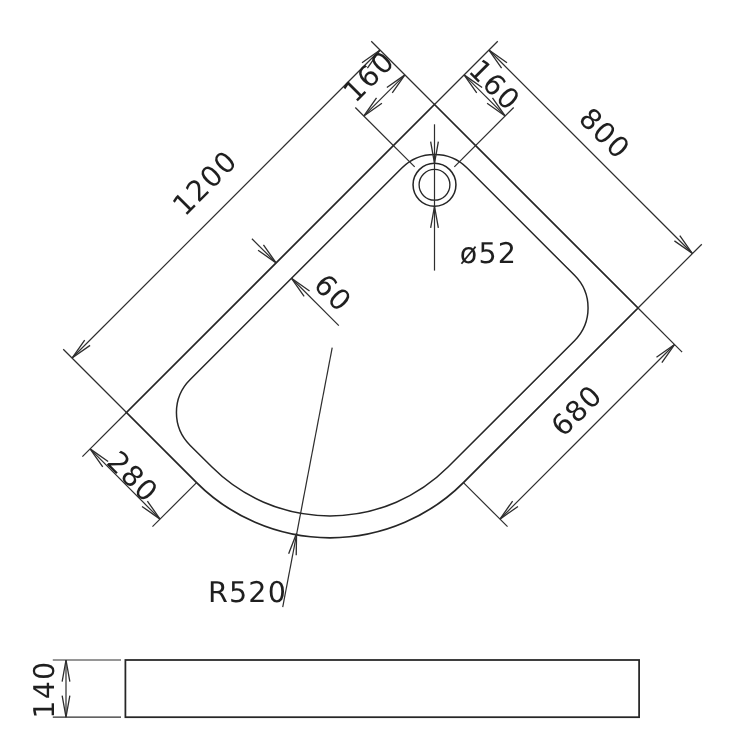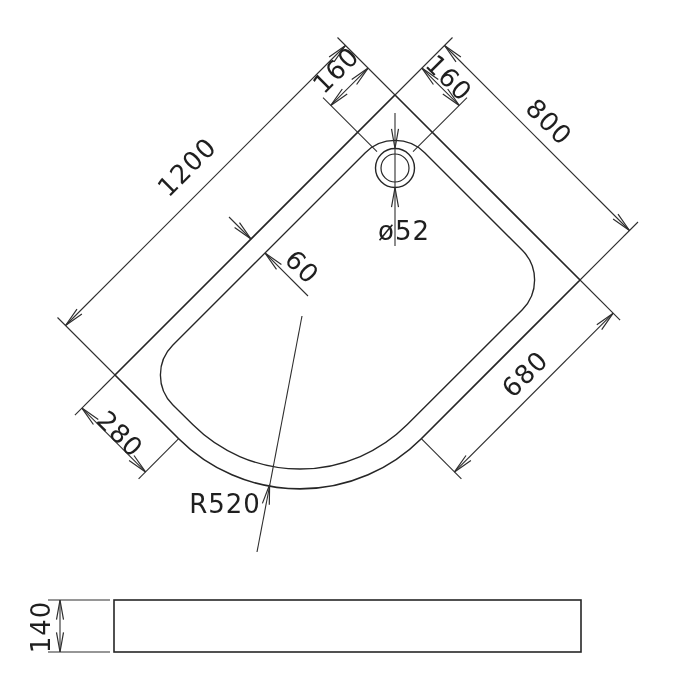--- a/index.html
+++ b/index.html
@@ -99,25 +99,25 @@
   </svg>
 
   <div class="dim-label" style="left:187px; top:167px; transform:translate(-50%,-50%) rotate(-45deg);">1200</div>
 
   <div class="dim-label" style="left:549px; top:122px; transform:translate(-50%,-50%) rotate(45deg);">800</div>
 
   <div class="dim-label" style="left:336px; top:70px; transform:translate(-50%,-50%) rotate(-45deg);">160</div>
 
   <div class="dim-label" style="left:449px; top:78px; transform:translate(-50%,-50%) rotate(45deg);">160</div>
 
-  <div class="dim-label" style="left:404px; top:231px; transform:translate(-50%,-50%);">ø52</div>
+  <div class="dim-label" style="left:444px; top:231px; transform:translate(-50%,-50%);">ø52</div>
 
   <div class="dim-label" style="left:302px; top:267px; transform:translate(-50%,-50%) rotate(45deg);">60</div>
 
   <div class="dim-label" style="left:525px; top:374px; transform:translate(-50%,-50%) rotate(-45deg);">680</div>
 
   <div class="dim-label" style="left:120px; top:434px; transform:translate(-50%,-50%) rotate(45deg);">280</div>
 
-  <div class="dim-label" style="left:225px; top:504px; transform:translate(-50%,-50%);">R520</div>
+  <div class="dim-label" style="left:225px; top:539px; transform:translate(-50%,-50%);">R520</div>
 
   <div class="dim-label" style="left:41px; top:627px; transform:translate(-50%,-50%) rotate(-90deg);">140</div>
 
 </div>
 
 </body></html>

